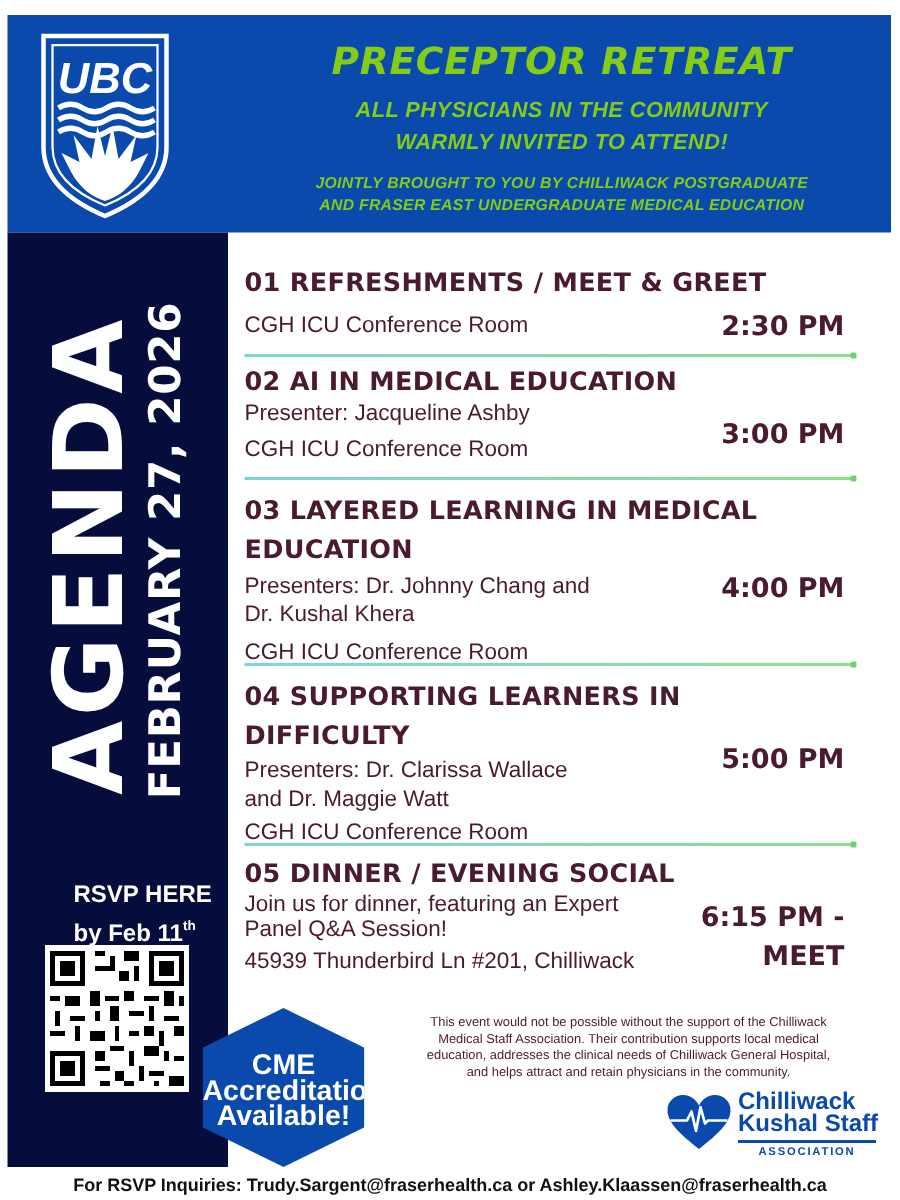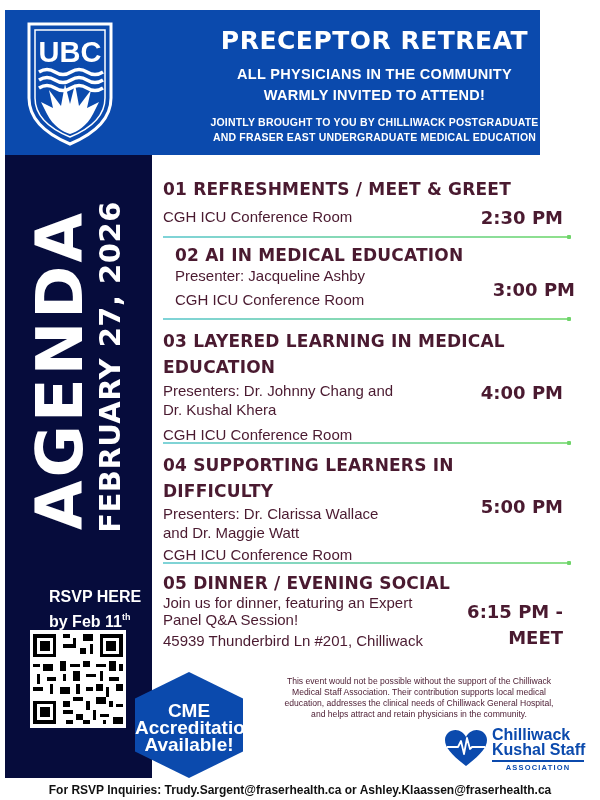--- a/index.html
+++ b/index.html
@@ -1,24 +1,25 @@
 <!DOCTYPE html>
 <html><head>
 <meta charset="utf-8">
 <style>
   * { box-sizing: border-box; margin: 0; padding: 0; }
   html, body { width: 600px; height: 800px; background: #ffffff; overflow: hidden; }
   body { position: relative; font-family: "DejaVu Sans", "Liberation Sans", sans-serif; color: #4a1a30; }
 
   .header {
-    position: absolute; left: 5px; top: 10px; width: 535px; height: 145px;
+    position: absolute; left: 5px; top: 10px; width: 589px; height: 145px;
     background: #0b4aad;
+    font-style: italic;
   }
   .ubc-logo { position: absolute; left: 22px; top: 12px; width: 86px; height: 124px; }
-  .header-text { position: absolute; left: 150px; top: 0; width: 439px; text-align: center; color: #ffffff; }
+  .header-text { position: absolute; left: 150px; top: 0; width: 439px; text-align: center; color: #84cc16; }
   .title {
     font-family: "DejaVu Sans", sans-serif; font-weight: bold; font-size: 25px;
     letter-spacing: 0.5px; margin-top: 16px; line-height: 30px;
   }
   .subtitle {
     font-family: "Liberation Sans", sans-serif; font-weight: bold; font-size: 14.5px;
     line-height: 21px; margin-top: 8px; letter-spacing: 0.3px;
   }
   .joint {
     font-family: "Liberation Sans", sans-serif; font-weight: bold; font-size: 10.5px;
@@ -208,21 +209,21 @@
 
 <div class="agenda">
 
   <div class="item" style="position:absolute; top:9px; left:0; width:410px;">
     <div class="item-title">01 REFRESHMENTS / MEET &amp; GREET</div>
     <div class="item-line" style="margin-top:8px;">CGH ICU Conference Room</div>
     <div class="item-time" style="top:28px;">2:30 PM</div>
   </div>
   <div class="divider" style="top:66px;"></div>
 
-  <div class="item" style="position:absolute; top:75px; left:12px; width:410px;">
+  <div class="item" style="position:absolute; top:75px; left:0; width:410px;">
     <div class="item-title">02 AI IN MEDICAL EDUCATION</div>
     <div class="item-line" style="margin-top:1px;">Presenter: Jacqueline Ashby</div>
     <div class="item-line" style="margin-top:5px;">CGH ICU Conference Room</div>
     <div class="item-time" style="top:34px;">3:00 PM</div>
   </div>
   <div class="divider" style="top:148px;"></div>
 
   <div class="item" style="position:absolute; top:158px; left:0; width:410px;">
     <div class="item-title" style="line-height:26px;">
       <div>03 LAYERED LEARNING IN MEDICAL</div>

